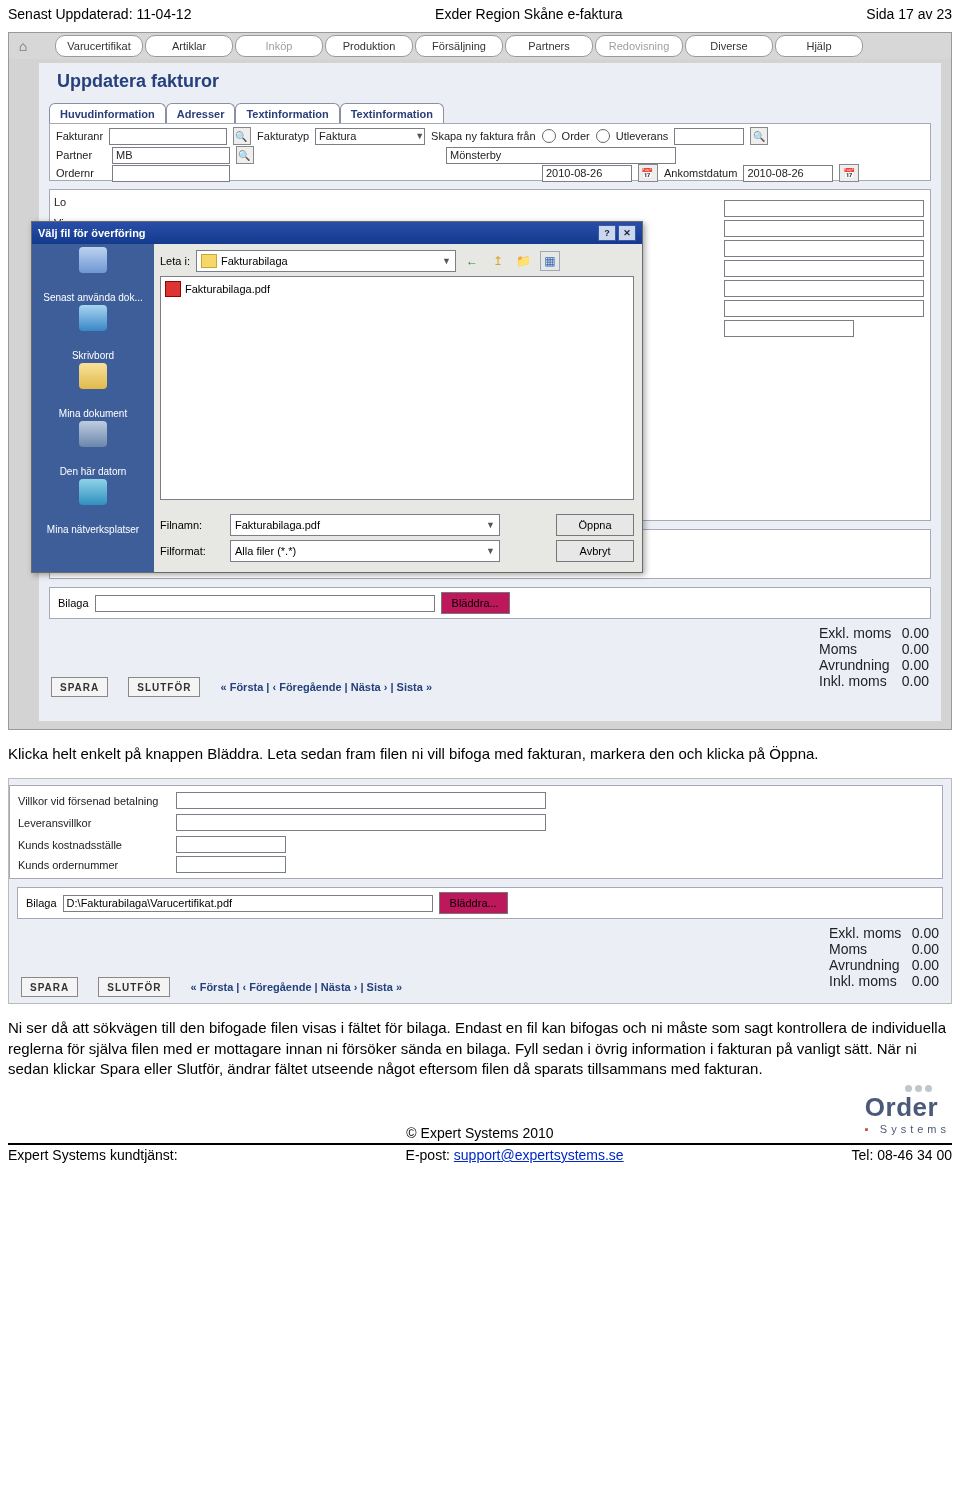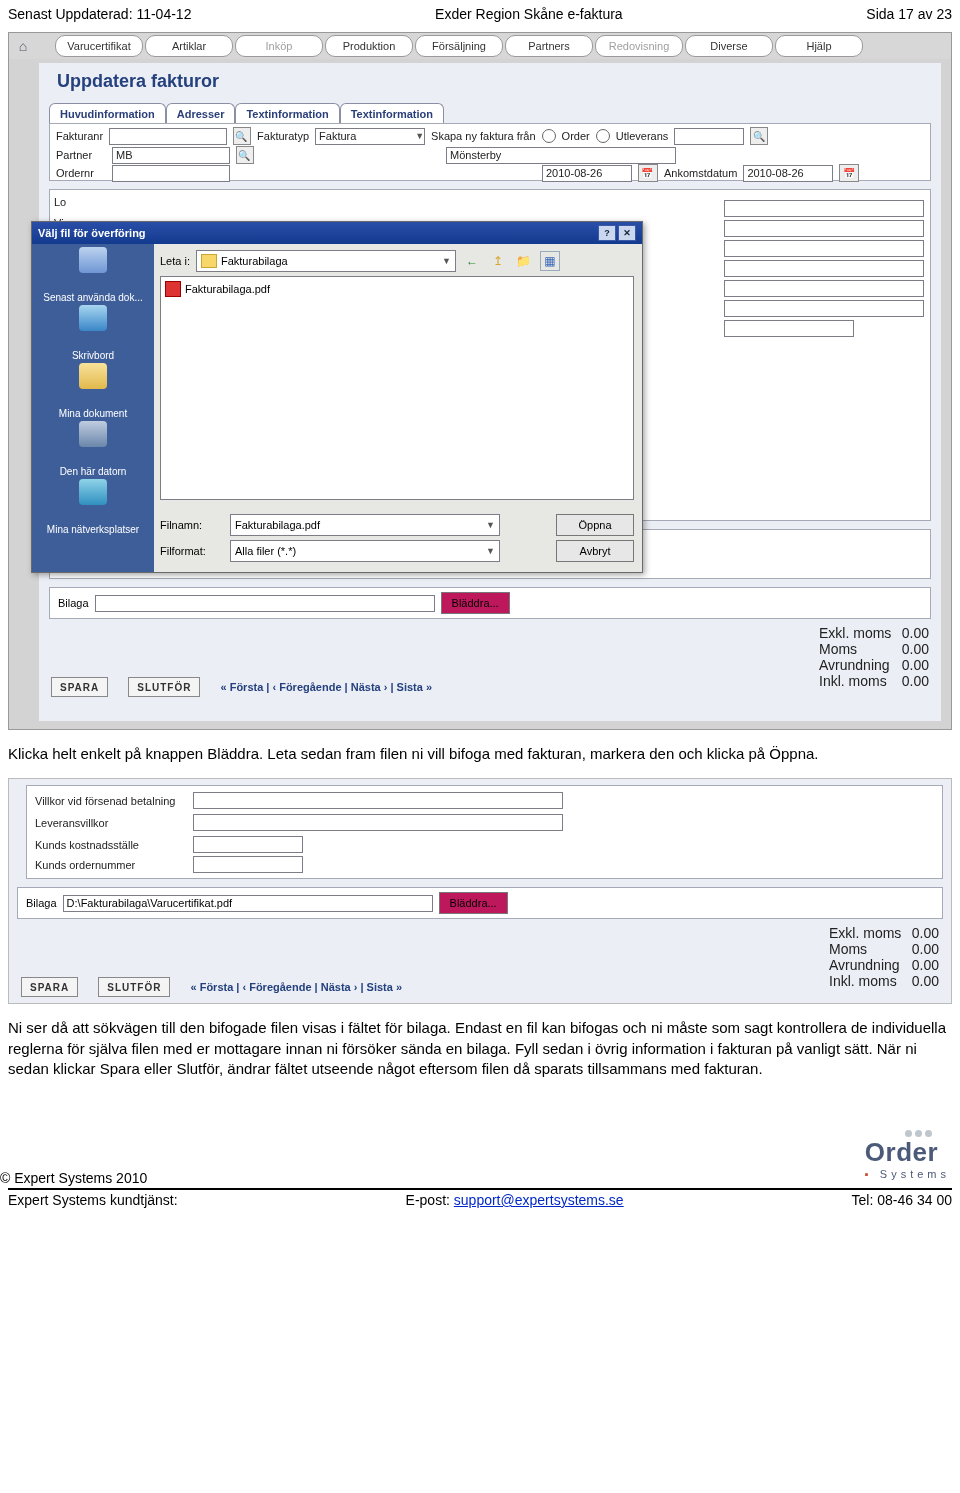--- a/index.html
+++ b/index.html
@@ -56,37 +56,37 @@
   .tbar-ic{width:18px;height:18px;border:1px solid transparent;display:flex;align-items:center;justify-content:center;font-size:12px}
   .filelist{position:absolute;left:128px;top:54px;right:8px;height:224px;background:#fff;border:1px solid #7c7d87;box-sizing:border-box;padding:4px;font-size:11px}
   .fileitem{display:flex;align-items:center;gap:4px}
   .pdfic{width:14px;height:14px;background:#d33;border:1px solid #900}
   .dlg-bot{position:absolute;left:128px;right:8px;bottom:8px;font-size:11px}
   .dlg-bot .r{display:flex;align-items:center;gap:10px;height:26px}
   .winbtn{width:76px;height:20px;background:#e7e7e7;border:1px solid #777;font-size:11px;display:flex;align-items:center;justify-content:center;margin-left:auto}
 
   
   .shot2{height:226px;background:#ebeef5;border:1px solid #bbb;box-sizing:border-box;position:relative}
-  .panel2b{position:absolute;left:17px;right:8px;top:6px;height:92px;background:#fff;border:1px solid #a6a9b6}
+  .panel2b{position:absolute;left:0;right:8px;top:6px;height:92px;background:#fff;border:1px solid #a6a9b6}
   .panel2c{position:absolute;left:8px;right:8px;top:108px;height:30px;background:#fff;border:1px solid #a6a9b6;display:flex;align-items:center;gap:6px;padding:0 8px;font-size:11px}
   .txtrow{position:absolute;left:8px;display:flex;align-items:center;font-size:11px;color:#222}
   .txtrow .lbl{width:158px}
 
   
   .para{padding:4px 8px 0 8px;line-height:1.35;font-size:15px}
   b{font-weight:normal}
 
   
   .logo{position:absolute;right:10px;bottom:36px}
   .logo .dots{display:flex;gap:3px;justify-content:flex-end;margin-right:18px}
   .logo .d{width:7px;height:7px;border-radius:50%;background:#bfc6cc}
   .logo .word{font-size:26px;color:#4b5a78;font-weight:bold;letter-spacing:.5px}
   .footer-line{border-top:2px solid #000;margin:0 8px}
   .doc-foot{display:flex;justify-content:space-between;padding:2px 8px 8px 8px;font-size:14px}
-  .prefoot{text-align:left;font-size:14px;margin-top:91px;margin-bottom:2px}
+  .prefoot{text-align:center;font-size:14px;margin-top:46px;margin-bottom:2px}
   a.mail{color:#0028c8;text-decoration:underline}
 </style>
 </head>
 <body>
 <div class="page">
 
 <div class="doc-head">
   <div class="left">Senast Uppdaterad: 11-04-12</div>
   <div>Exder Region Skåne e-faktura</div>
   <div>Sida 17 av 23</div>

